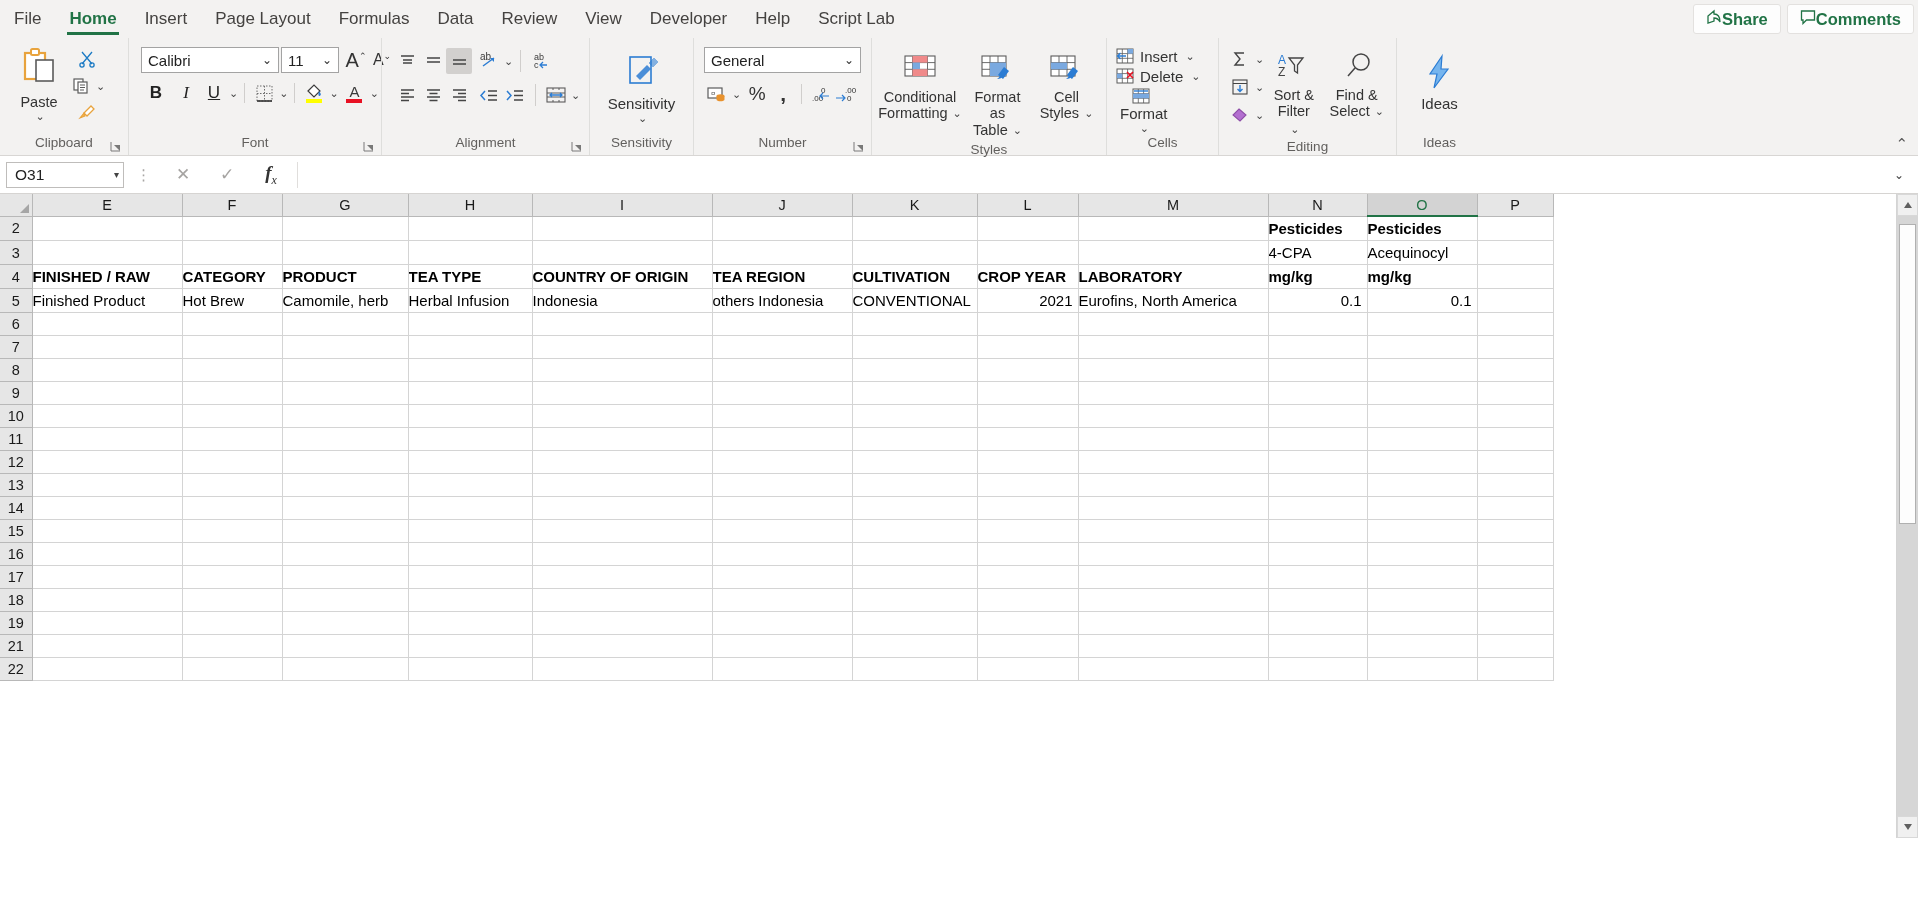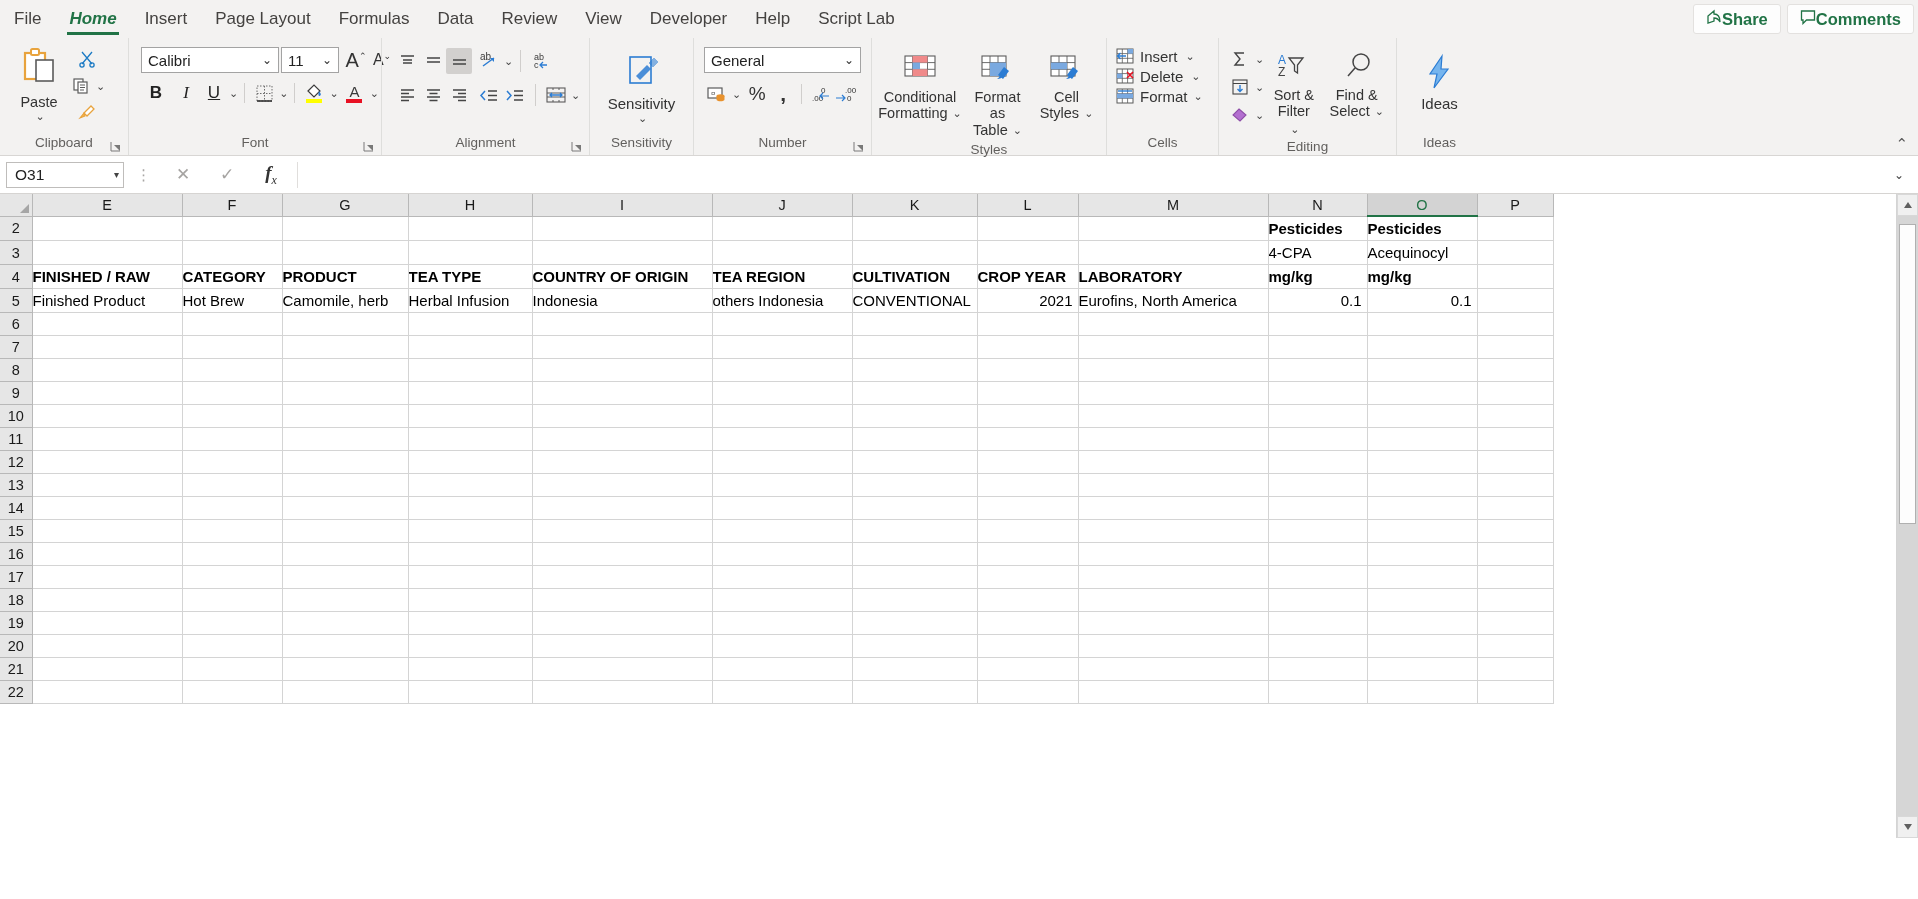--- a/index.html
+++ b/index.html
@@ -22,21 +22,21 @@
   }
   .tab {
     display: flex; align-items: center;
     padding: 0 14px;
     font-size: 17px;
     color: #444240;
     cursor: pointer;
     position: relative;
     white-space: nowrap;
   }
-  .tab.active { color: #217346; font-weight: bold; font-style: italic; }
+  .tab.active { color: #217346; font-weight: bold; }
   .tab.active::after {
     content: "";
     position: absolute;
     left: 12px; right: 12px; bottom: 3px;
     height: 3px; background: #217346;
   }
   .tabbar-spacer { flex: 1; }
   .tabbtn {
     display: flex; align-items: center; 
     margin: 4px 6px 4px 0;
@@ -642,21 +642,21 @@
           <svg width="20" height="18" viewBox="0 0 20 18">
               <rect x="2" y="2" width="16" height="14" fill="#fff" stroke="#5b5b5b" stroke-width="1"></rect>
               <path d="M2 6.6h16M2 11.3h16M7.3 2v14M12.6 2v14" stroke="#5b5b5b" stroke-width=".8"></path>
               <rect x="2" y="6.6" width="5.3" height="4.7" fill="#7aa9e0"></rect>
               <path d="M12 5l6 6M18 5l-6 6" stroke="#e81123" stroke-width="1.6"></path>
             </svg>
         </span>
         <span style="font-size:15px;color:#333;margin-left:5px;">Delete</span>
         <span class="caret" style="margin-left:8px;">⌄</span>
       </div>
-      <div class="row" style="cursor:pointer;">
+      <div class="row" style="cursor:pointer;flex-direction:column;">
         <span style="display:flex;">
           <svg width="20" height="18" viewBox="0 0 20 18">
               <rect x="2" y="2" width="16" height="14" fill="#fff" stroke="#5b5b5b" stroke-width="1"></rect>
               <path d="M2 6.6h16M2 11.3h16M7.3 2v14M12.6 2v14" stroke="#5b5b5b" stroke-width=".8"></path>
               <rect x="2" y="6.6" width="16" height="4.7" fill="#7aa9e0"></rect>
               <path d="M3 4h14" stroke="#2b7cd3" stroke-width="1.4"></path>
             </svg>
         </span>
         <span style="font-size:15px;color:#333;margin-left:5px;">Format</span>
         <span class="caret" style="margin-left:6px;">⌄</span>
@@ -1066,35 +1066,20 @@
             <td class="cell"></td>
             <td class="cell"></td>
             <td class="cell"></td>
             <td class="cell"></td>
             <td class="cell"></td>
             <td class="cell"></td>
             <td class="cell"></td>
             <td class="cell"></td>
           </tr>
           <tr>
-            <td class="rowhdr"><span>20</span></td>
-            <td class="cell"></td>
-            <td class="cell"></td>
-            <td class="cell"></td>
-            <td class="cell"></td>
-            <td class="cell"></td>
-            <td class="cell"></td>
-            <td class="cell"></td>
-            <td class="cell"></td>
-            <td class="cell"></td>
-            <td class="cell"></td>
-            <td class="cell"></td>
-            <td class="cell"></td>
-          </tr>
-          <tr>
             <td class="rowhdr"><span>21</span></td>
             <td class="cell"></td>
             <td class="cell"></td>
             <td class="cell"></td>
             <td class="cell"></td>
             <td class="cell"></td>
             <td class="cell"></td>
             <td class="cell"></td>
             <td class="cell"></td>
             <td class="cell"></td>

